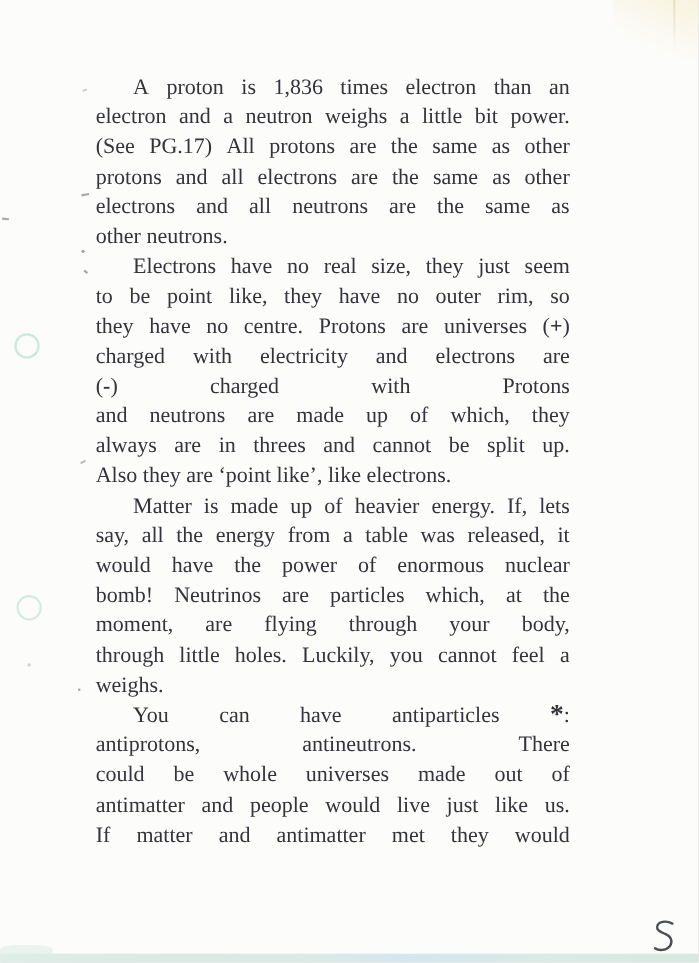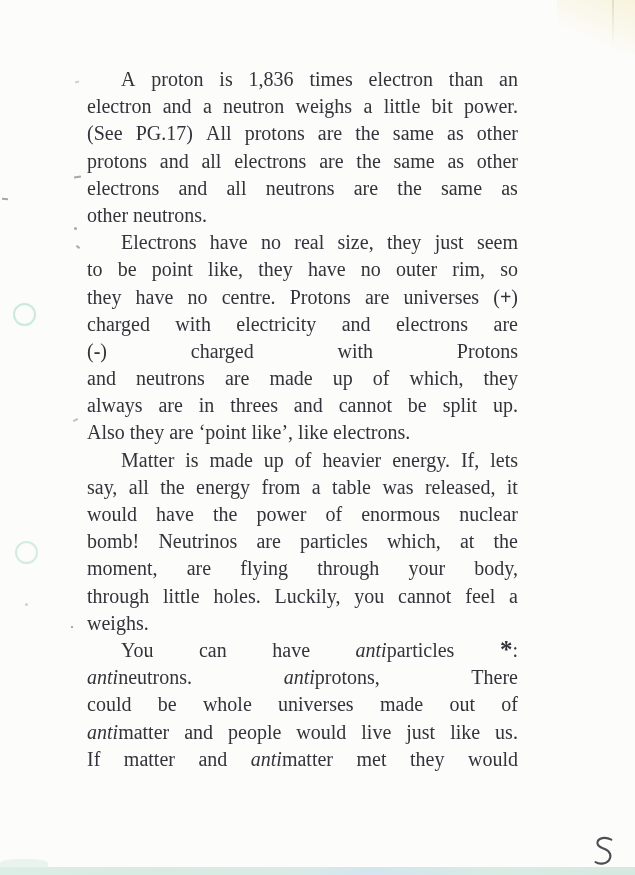--- a/index.html
+++ b/index.html
@@ -49,21 +49,21 @@
   .sp8{left:75px;top:81px;width:4px;height:2px;transform:rotate(-15deg);opacity:.5;}
   
   .text-block{position:absolute;left:87px;top:66px;width:431px;}
   .ln{
     display:flex;justify-content:space-between;align-items:baseline;
     height:27.2px;font-size:20px;line-height:27.2px;
   }
   .ln.left{justify-content:flex-start;gap:5px;}
   .ln.ind{padding-left:34px;}
   .w{white-space:pre;}
-  .i{font-style:italic;}
+  .i{}
   .b{font-weight:700;}
   .a{font-weight:700;font-size:25px;line-height:20px;position:relative;top:1px;}
   
   .pgnum{position:absolute;left:590px;top:834px;width:30px;height:38px;transform:rotate(-3deg);}
   .sr{position:absolute;width:1px;height:1px;overflow:hidden;clip:rect(0 0 0 0);white-space:nowrap;}
 </style>
 </head>
 <body>
 
 <div class="page">
@@ -280,22 +280,22 @@
         <span class="w">weighs.</span>
       </div>
       <div class="ln ind">
         <span class="w">You</span>
         <span class="w">can</span>
         <span class="w">have</span>
         <span class="w"><span class="i">anti</span><span>particles</span></span>
         <span class="w"><span class="a">*</span><span>:</span></span>
       </div>
       <div class="ln">
+        <span class="w"><span class="i">anti</span><span>protons,</span></span>
         <span class="w"><span class="i">anti</span><span>neutrons.</span></span>
-        <span class="w"><span class="i">anti</span><span>protons,</span></span>
         <span class="w">There</span>
       </div>
       <div class="ln">
         <span class="w">could</span>
         <span class="w">be</span>
         <span class="w">whole</span>
         <span class="w">universes</span>
         <span class="w">made</span>
         <span class="w">out</span>
         <span class="w">of</span>

